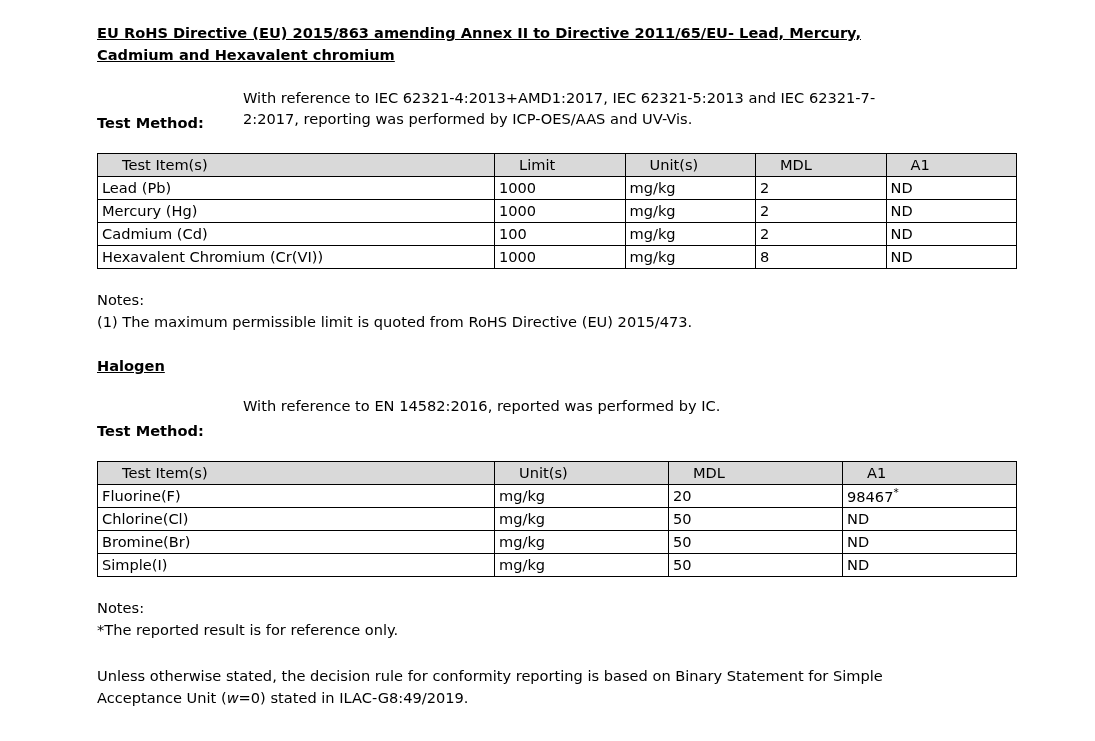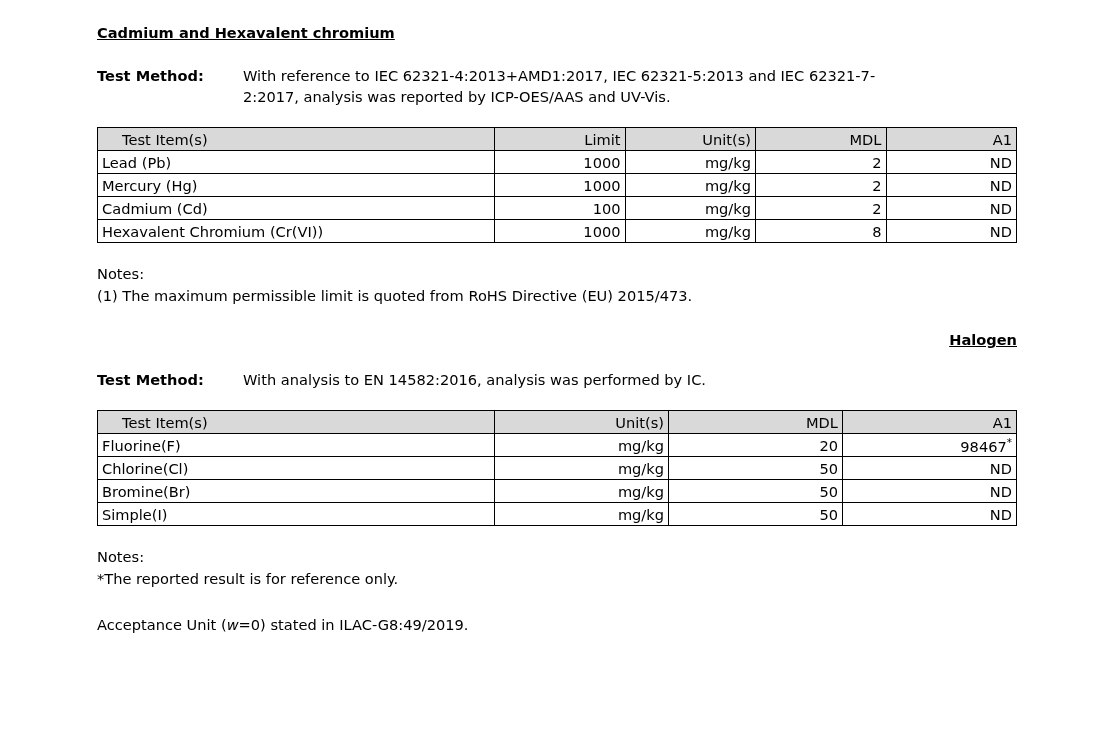--- a/index.html
+++ b/index.html
@@ -36,20 +36,21 @@
   .method-row {
     display: flex;
     margin-top: 21px;
     line-height: 1.45;
   }
   .method-label {
     font-weight: bold;
     width: 146px;
     flex: 0 0 146px;
     font-size: 14.6px;
+    margin-top: 25px;
   }
   .method-text {
     flex: 1;
     font-size: 14.6px;
   }
   table.data {
     border-collapse: collapse;
     width: 920px;
     margin-top: 20px;
     table-layout: fixed;
@@ -59,66 +60,66 @@
     font-weight: normal;
     font-size: 14.6px;
     height: 22px;
     padding: 0 4px;
   }
   table.data thead th {
     background: #d9d9d9;
     padding-left: 24px;
   }
   .col-item { width: 368px; text-align: left; }
-  .cell-center { text-align: right; }
+  .cell-center { text-align: left; }
   .cell-left { text-align: left; }
   .notes-block {
     margin-top: 20px;
     line-height: 1.5;
   }
   .notes-title {
     font-weight: normal;
     font-size: 14.6px;
   }
   .note-line {
     font-size: 14.6px;
   }
   .halogen-head {
     margin-top: 24px;
     font-weight: bold;
     text-decoration: underline;
     font-size: 14.6px;
-    text-align: right;
   }
   .closing {
     margin-top: 24px;
     line-height: 1.5;
     font-size: 14.6px;
     width: 900px;
   }
   .sup {
     vertical-align: super;
     font-size: 0.72em;
   }
   .ital { font-style: italic; }
 </style>
 </head>
 <body>
 
 <div class="page">
 
   <div class="section-title">
+    <span>EU RoHS Directive (EU) 2015/863 amending Annex II to Directive 2011/65/EU- Lead, Mercury,</span>
     <span class="title-line2">Cadmium and Hexavalent chromium</span>
   </div>
 
   <div class="method-row">
     <div class="method-label">Test Method:</div>
     <div class="method-text">
       <div>With reference to IEC 62321-4:2013+AMD1:2017, IEC 62321-5:2013 and IEC 62321-7-</div>
-      <div>2:2017, analysis was reported by ICP-OES/AAS and UV-Vis.</div>
+      <div>2:2017, reporting was performed by ICP-OES/AAS and UV-Vis.</div>
     </div>
   </div>
 
   <table class="data">
     <thead>
       <tr>
         <th class="col-item cell-left">Test Item(s)</th>
         <th class="cell-center">Limit</th>
         <th class="cell-center">Unit(s)</th>
         <th class="cell-center">MDL</th>
@@ -159,21 +160,21 @@
 
   <div class="notes-block">
     <div class="notes-title">Notes:</div>
     <div class="note-line">(1) The maximum permissible limit is quoted from RoHS Directive (EU) 2015/473.</div>
   </div>
 
   <div class="halogen-head">Halogen</div>
 
   <div class="method-row">
     <div class="method-label">Test Method:</div>
-    <div class="method-text">With analysis to EN 14582:2016, analysis was performed by IC.</div>
+    <div class="method-text">With reference to EN 14582:2016, reported was performed by IC.</div>
   </div>
 
   <table class="data">
     <thead>
       <tr>
         <th class="col-item cell-left">Test Item(s)</th>
         <th class="cell-center">Unit(s)</th>
         <th class="cell-center">MDL</th>
         <th class="cell-center">A1</th>
       </tr>
@@ -205,16 +206,17 @@
       </tr>
     </tbody>
   </table>
 
   <div class="notes-block">
     <div class="notes-title">Notes:</div>
     <div class="note-line">*The reported result is for reference only.</div>
   </div>
 
   <div class="closing">
+    <div>Unless otherwise stated, the decision rule for conformity reporting is based on Binary Statement for Simple</div>
     <div><span>Acceptance Unit (</span><span class="ital">w</span><span>=0) stated in ILAC-G8:49/2019.</span></div>
   </div>
 
 </div>
 
 </body></html>

